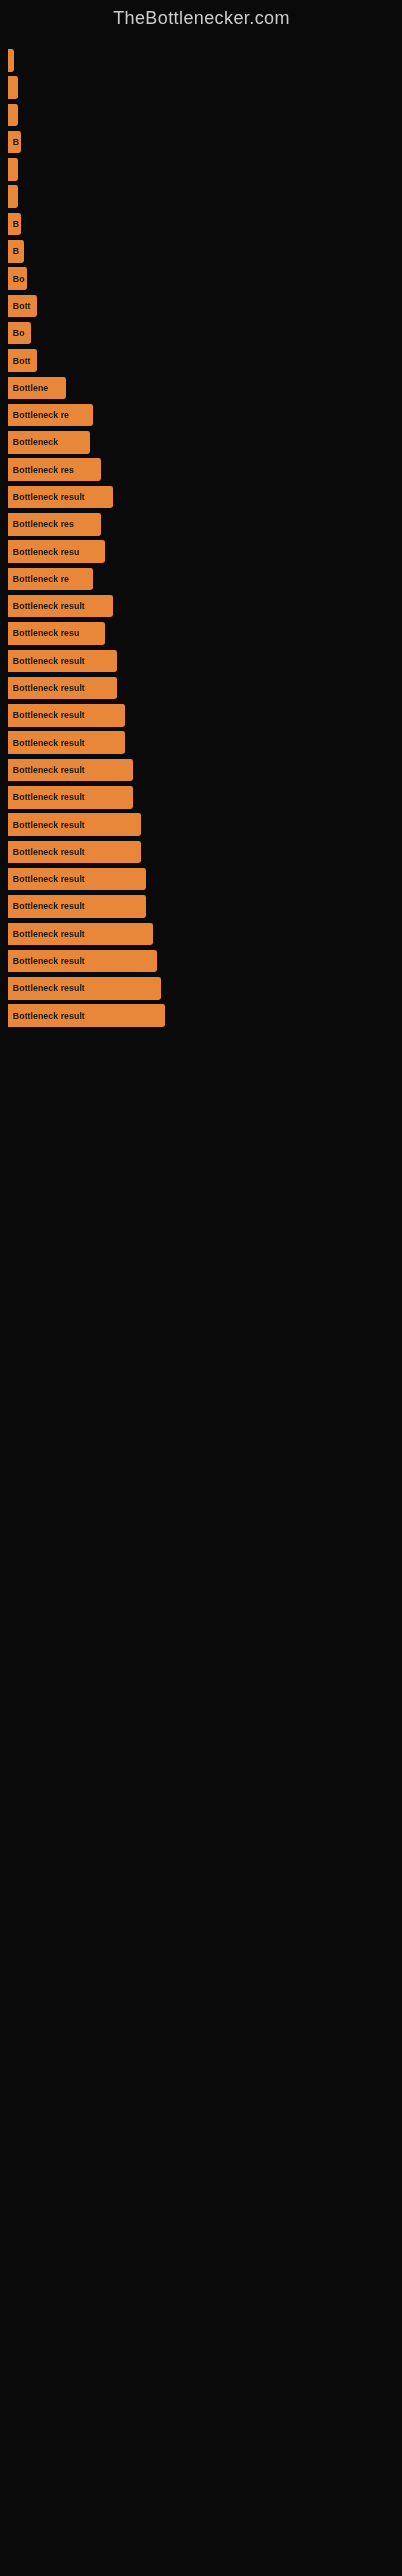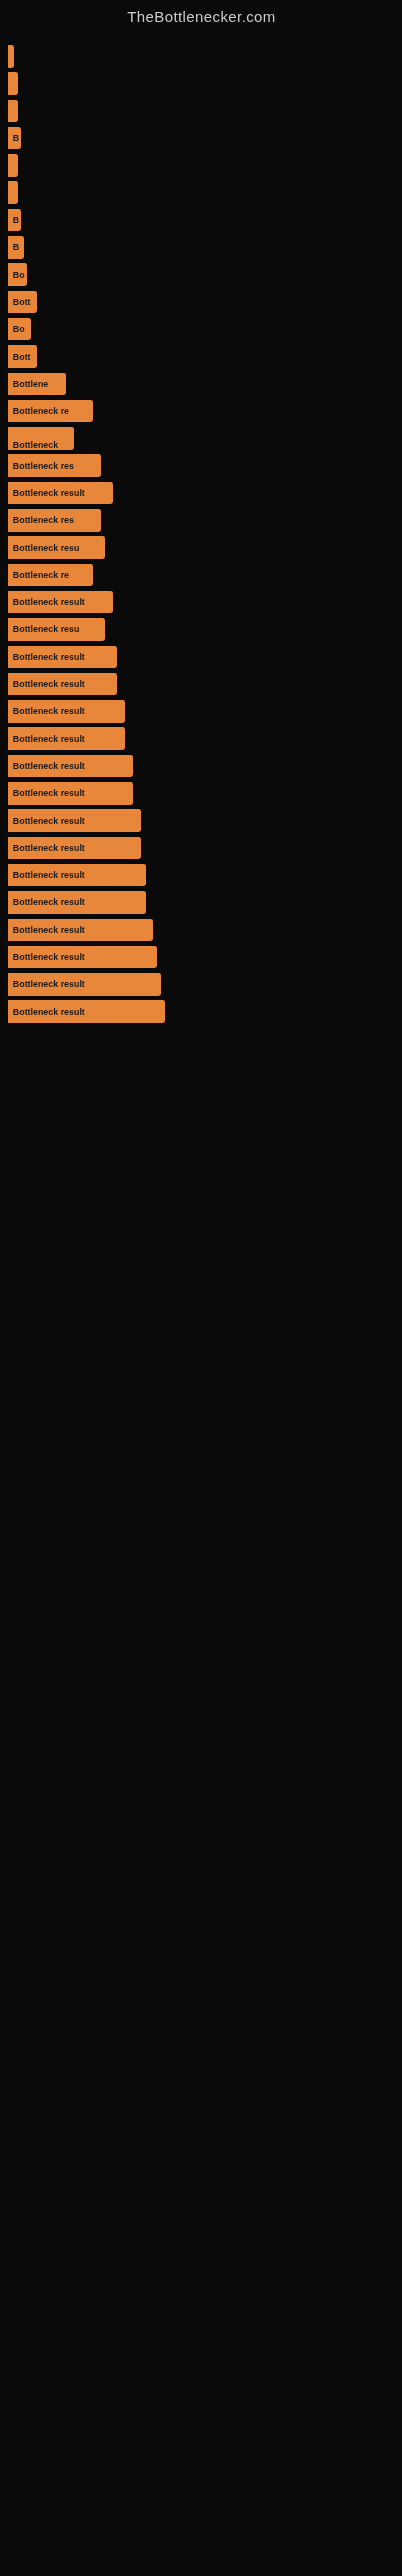--- a/index.html
+++ b/index.html
@@ -9,21 +9,21 @@
     }
     body {
       background-color: #0a0a0a;
       width: 403px;
       min-height: 2576px;
       font-family: Arial, sans-serif;
       position: relative;
     }
     .site-title {
       color: #cccccc;
-      font-size: 15px;
+      font-size: 18px;
       text-align: center;
       padding: 8px 0 4px 0;
       letter-spacing: 0.4px;
     }
     .bars-container {
       padding: 16px 8px 8px 8px;
       display: flex;
       flex-direction: column;
       gap: 0px;
     }
@@ -118,21 +118,21 @@
       <div class="bar" style="width: 58px; text-align: center;">
         <span class="bar-label">Bottlene</span>
       </div>
     </div>
     <div class="bar-row">
       <div class="bar" style="width: 85px;">
         <span class="bar-label">Bottleneck re</span>
       </div>
     </div>
     <div class="bar-row">
-      <div class="bar" style="width: 66px; align-items: flex-end;">
+      <div class="bar" style="width: 82px;">
         <span class="bar-label">Bottleneck</span>
       </div>
     </div>
     <div class="bar-row">
       <div class="bar" style="width: 93px;">
         <span class="bar-label">Bottleneck res</span>
       </div>
     </div>
     <div class="bar-row">
       <div class="bar" style="width: 105px;">

